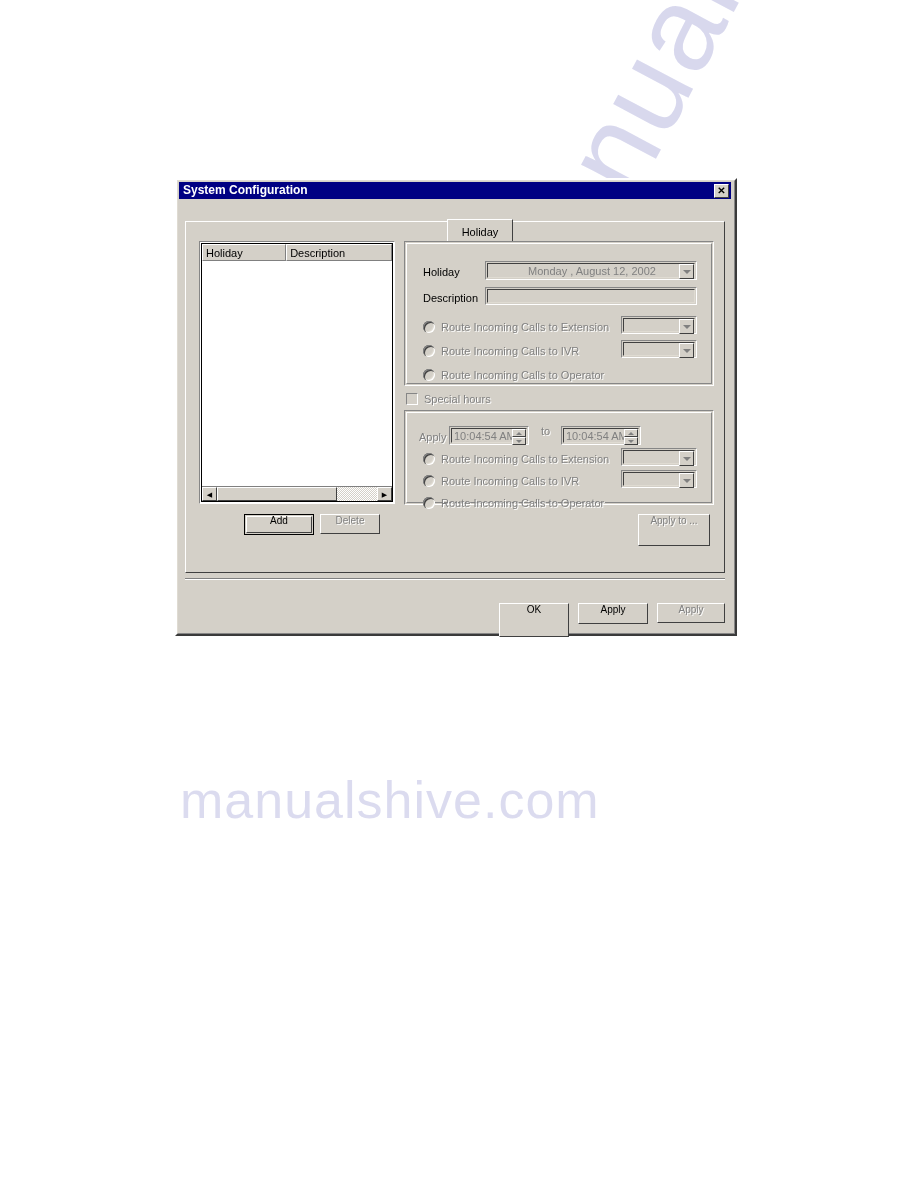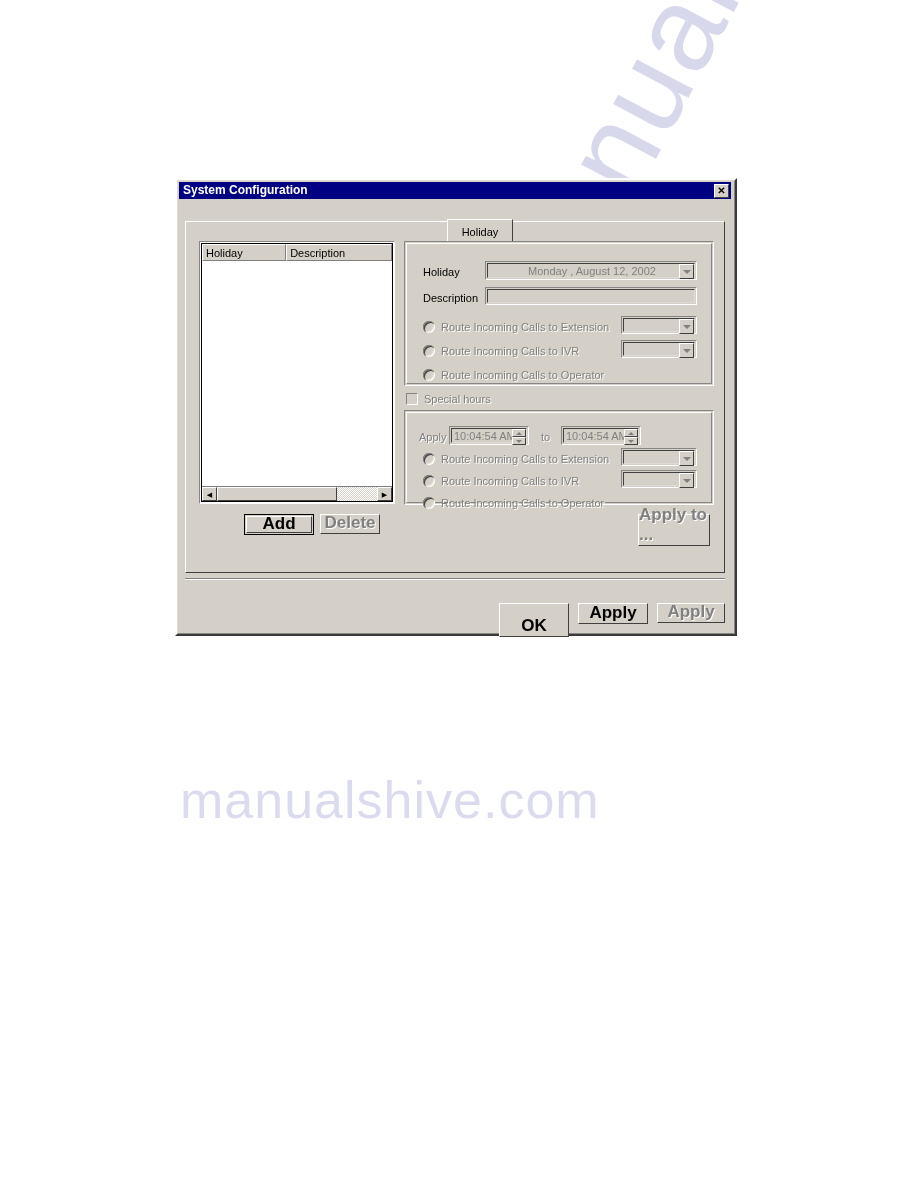--- a/index.html
+++ b/index.html
@@ -254,29 +254,28 @@
   }
 
   
   .btn {
     background: #d4d0c8;
     border-top: 1px solid #ffffff;
     border-left: 1px solid #ffffff;
     border-right: 1px solid #404040;
     border-bottom: 1px solid #404040;
     box-sizing: border-box;
-    font-size: 17px;
+    font-size: 10px;
     font-family: "Liberation Sans", sans-serif;
     color: #000000;
     display: flex;
-    align-items: flex-end;
+    align-items: flex-start;
     justify-content: center;
     cursor: default;
     position: absolute;
-    font-weight: bold;
   }
   .btn .lbl { position: relative; }
   .btn.disabled { color: #808080; text-shadow: 1px 1px 0 #ffffff; }
   .btn.default {
     border: 1px solid #000000;
   }
   .btn.default .inner {
     position: absolute;
     left: 1px; top: 1px; right: 1px; bottom: 1px;
     border-top: 1px solid #ffffff;
@@ -597,21 +596,21 @@
         <div class="spinner">
           <div class="spin-half">
               <span class="spin-up"></span>
             </div>
           <div class="spin-half">
               <span class="spin-dn"></span>
             </div>
         </div>
       </div>
 
-      <div class="field-label dim" style="left:136px; top:20px;">to</div>
+      <div class="field-label dim" style="left:136px; top:14px;">to</div>
       <div class="sunken" style="left:156px; top:15px; width:80px; height:19px;">
         <div class="in"></div>
         <div class="field-text">10:04:54 AM</div>
         <div class="spinner">
           <div class="spin-half">
               <span class="spin-up"></span>
             </div>
           <div class="spin-half">
               <span class="spin-dn"></span>
             </div>

